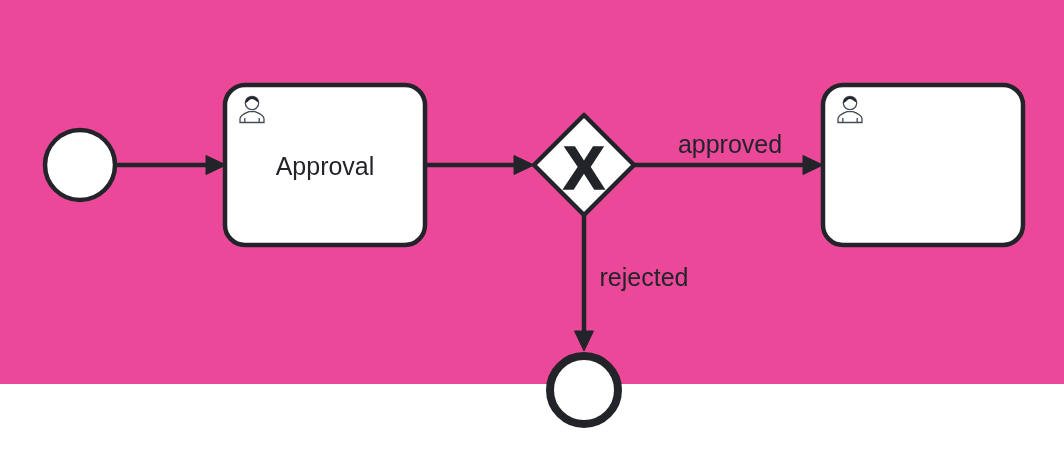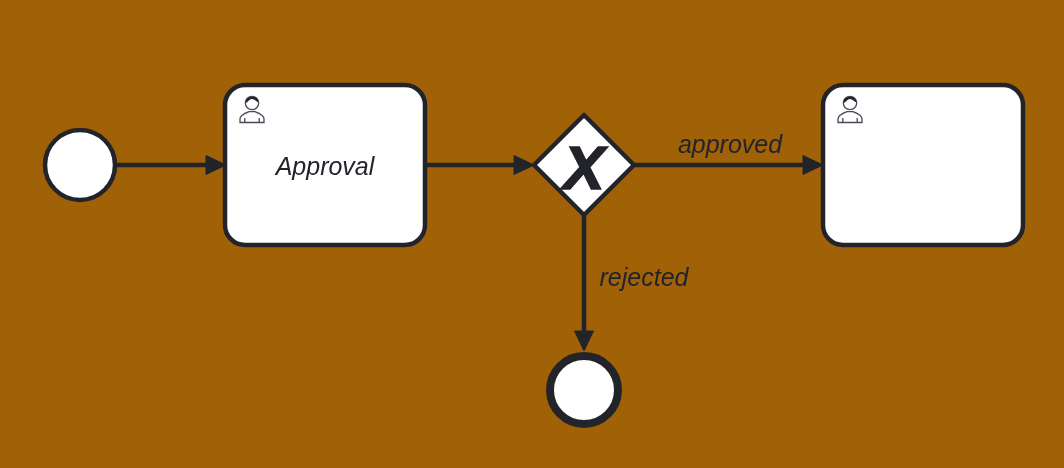--- a/index.html
+++ b/index.html
@@ -7,23 +7,22 @@
     padding: 0;
     background: #ffffff;
     width: 1064px;
     height: 468px;
     overflow: hidden;
     font-family: "Liberation Sans", sans-serif;
   }
   .canvas {
     position: relative;
     width: 1064px;
-    height: 468px;
-    background: #a16207;
-    font-style: italic;
+    height: 384px;
+    background: #ec4899;
   }
   svg { display: block; }
   .shape {
     fill: #ffffff;
     stroke: #22242a;
     stroke-width: 4.5px;
   }
   .flow-line {
     stroke: #22242a;
     stroke-width: 4.5px;

